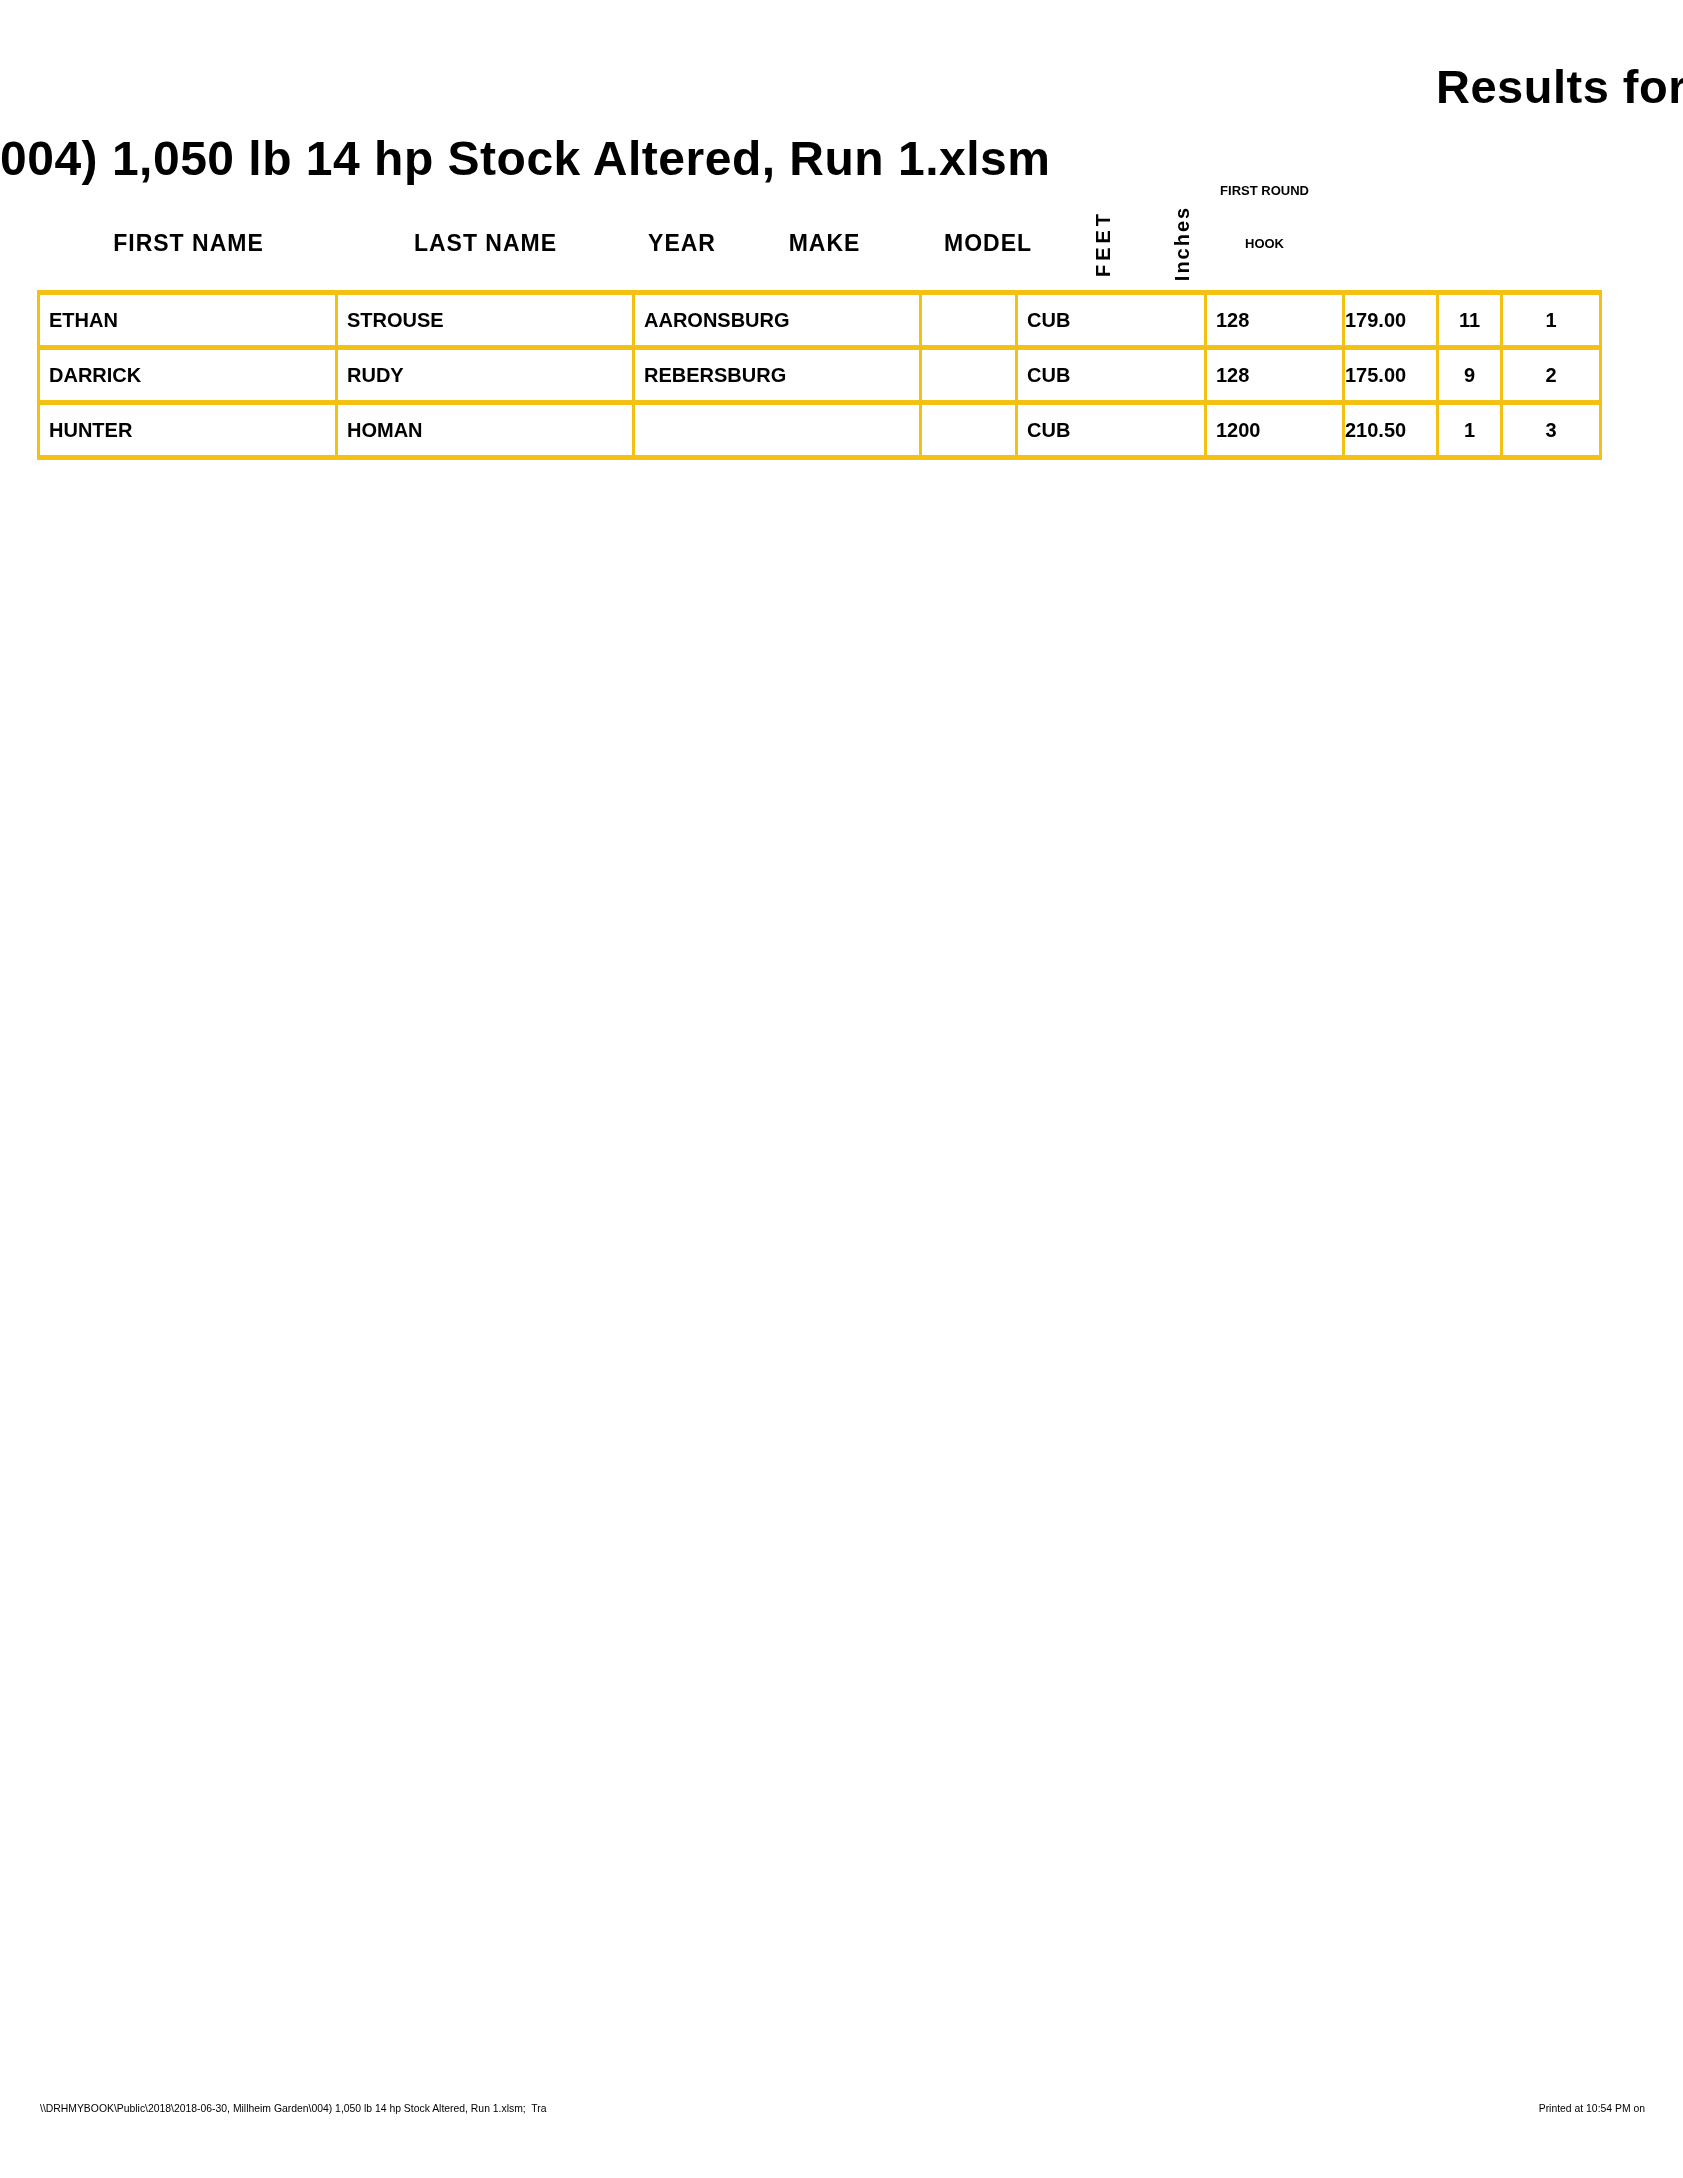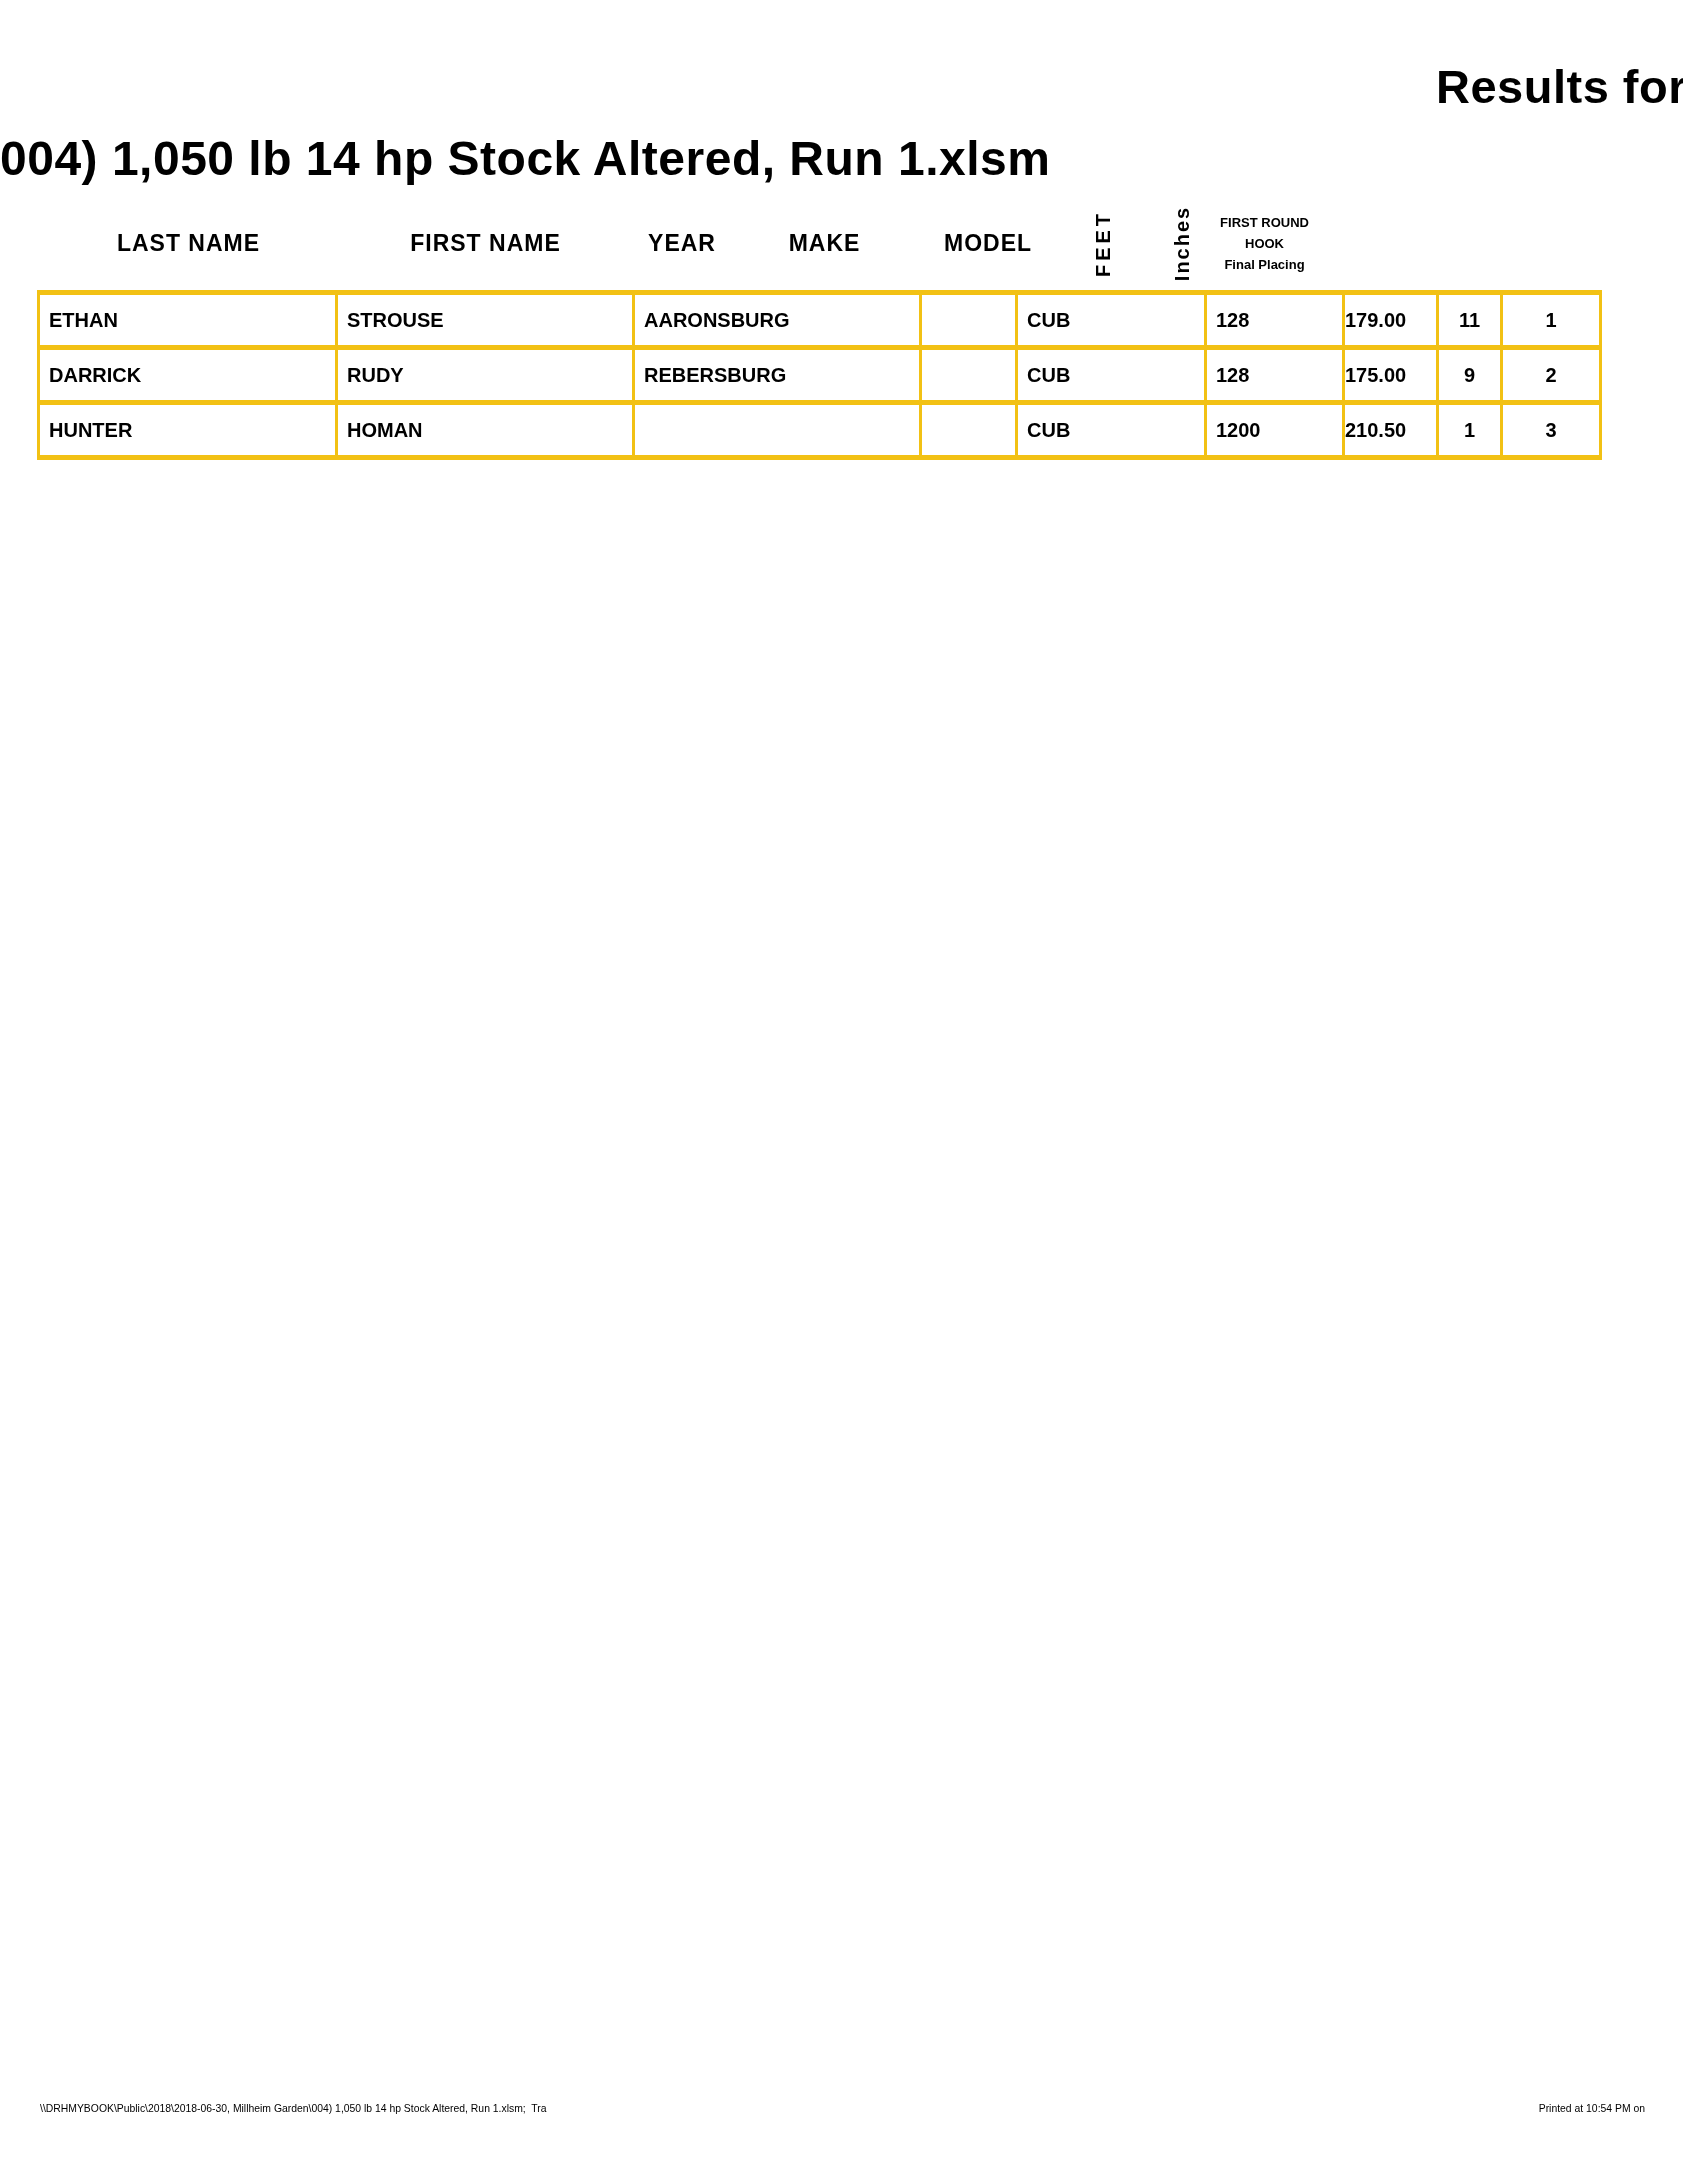--- a/index.html
+++ b/index.html
@@ -22,21 +22,21 @@
     letter-spacing:0.5px;
   }
   
   .colheads{
     position:absolute;left:40px;top:198px;width:1561px;height:91px;
     display:flex;align-items:stretch;
   }
   .colheads .hcell{
     display:flex;align-items:center;justify-content:center;
     font-weight:bold;font-size:23px;letter-spacing:1px;
-    flex:0 0 auto;text-align:center;
+    flex:0 0 auto;text-align:center;gap:32px;
   }
   .hcell.c1{width:297px;} .hcell.c2{width:297px;} .hcell.c3{width:287px;}
   .hcell.c4{width:96px;}  .hcell.c5{width:189px;} .hcell.c6{width:138px;}
   .hcell.c7{width:94px;}  .hcell.c8{width:64px;}  .hcell.c9{width:99px;}
   .vert{
     transform:rotate(-90deg);
     font-size:20px;font-weight:bold;white-space:nowrap;
   }
   .vert.feet{letter-spacing:4px;}
   .vert.inches{letter-spacing:2px;}
@@ -74,22 +74,22 @@
 </style>
 </head>
 <body>
 
 <div class="page">
 
   <div class="title1">Results for</div>
   <div class="title2">004) 1,050 lb 14 hp Stock Altered, Run 1.xlsm</div>
 
   <div class="colheads">
+    <div class="hcell c1">FIRST NAME</div>
     <div class="hcell c2">LAST NAME</div>
-    <div class="hcell c1">FIRST NAME</div>
     <div class="hcell c4">YEAR</div>
     <div class="hcell c5">MAKE</div>
     <div class="hcell c6">MODEL</div>
     <div class="hcell c7">
       <span class="vert feet">FEET</span>
     </div>
     <div class="hcell c8">
       <span class="vert inches">Inches</span>
     </div>
     <div class="hcell c9">

